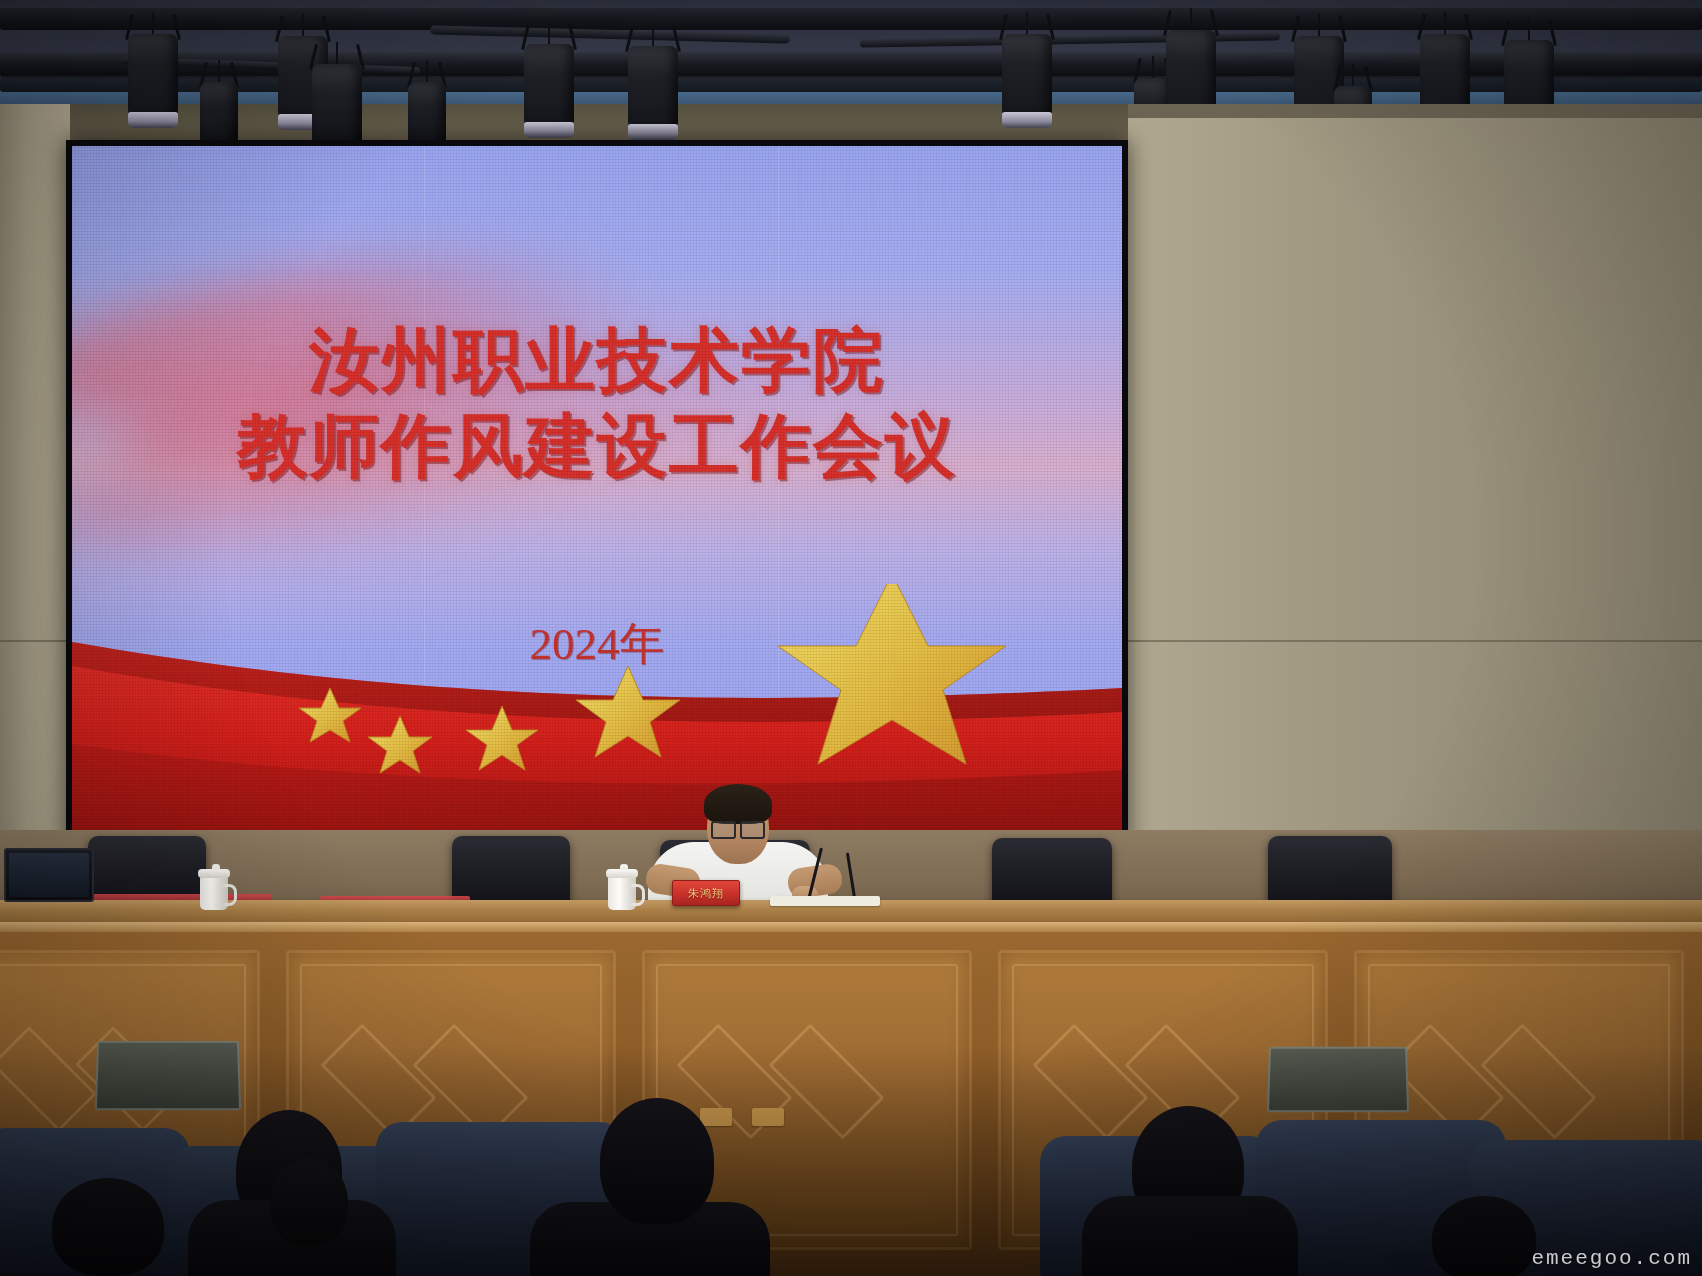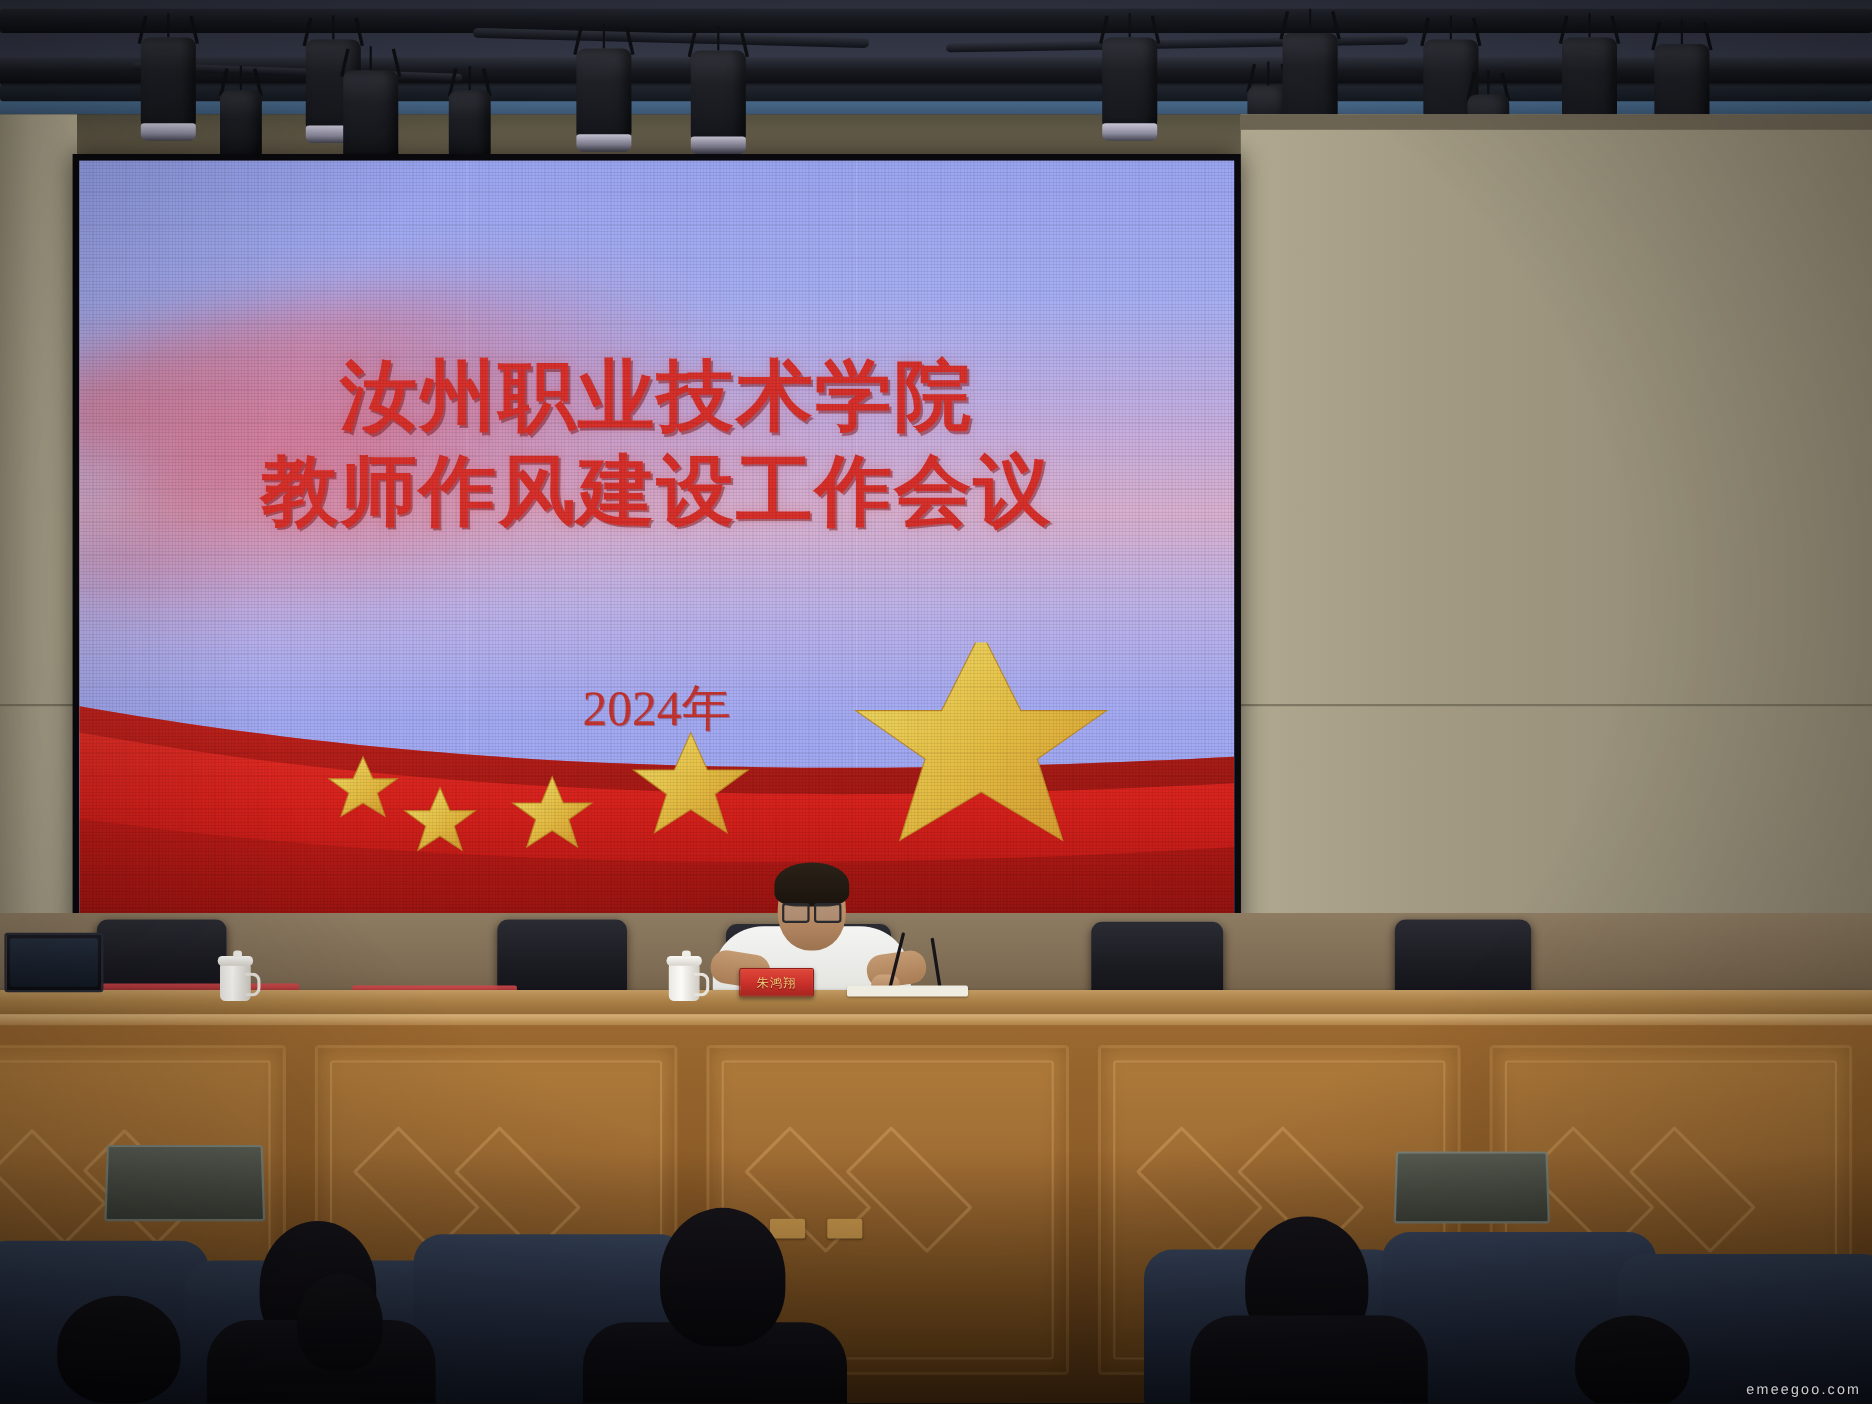--- a/index.html
+++ b/index.html
@@ -320,22 +320,22 @@
   }
   .dark-bottom{
     position:absolute;left:0;bottom:0;width:1702px;height:230px;
     pointer-events:none;
     background:linear-gradient(180deg,rgba(0,0,0,0) 0%,rgba(0,0,0,.30) 55%,rgba(0,0,0,.55) 100%);
   }
 
   .watermark{
     position:absolute;right:10px;bottom:6px;
     color:rgba(235,235,240,.85);
-    font-family:Liberation Sans, sans-serif;
-    font-size:13px;letter-spacing:2px;
+    font-family:Liberation Mono, monospace;
+    font-size:21px;letter-spacing:2px;
     text-shadow:0 1px 3px rgba(0,0,0,.85);
   }
 
   
   .monitor{
     position:absolute;
     background:linear-gradient(180deg,#1b1d24 0%,#0d0e13 100%);
     border-radius:3px;border:2px solid #2a2d36;
   }
   .monitor .scr{

